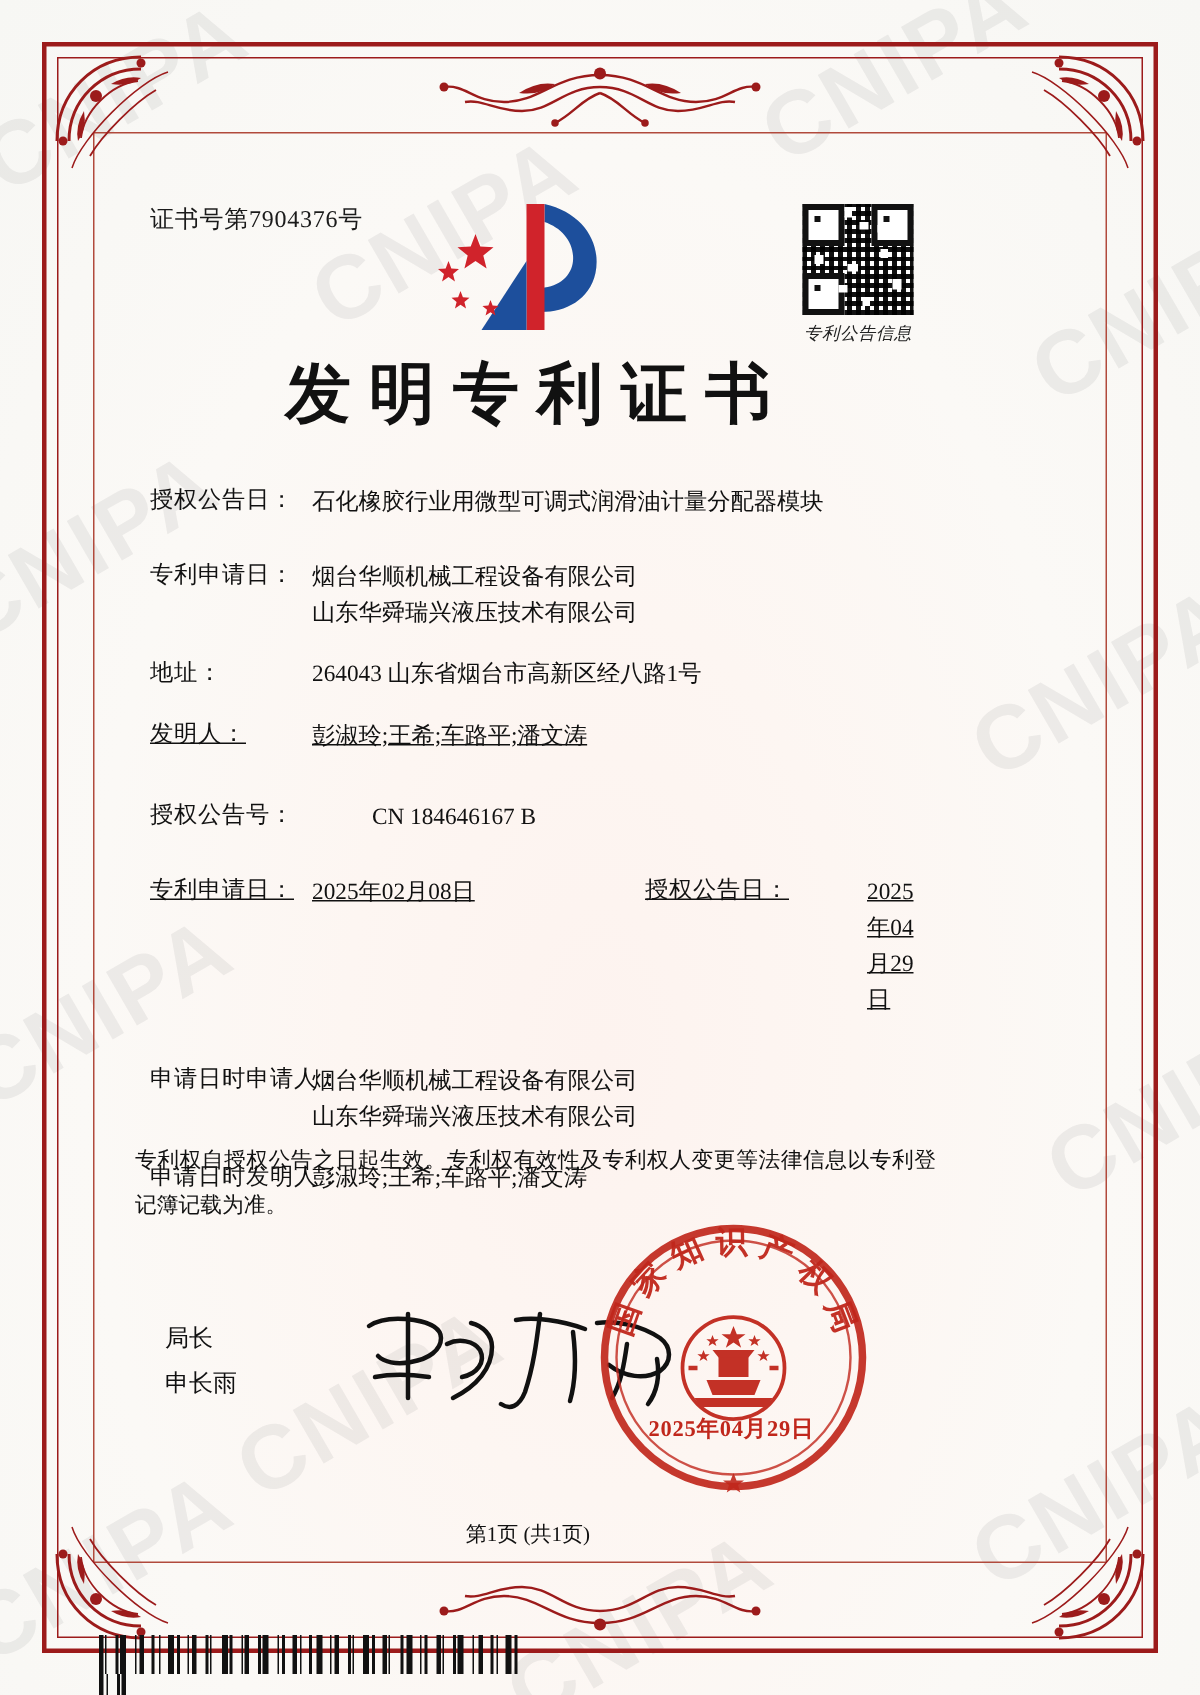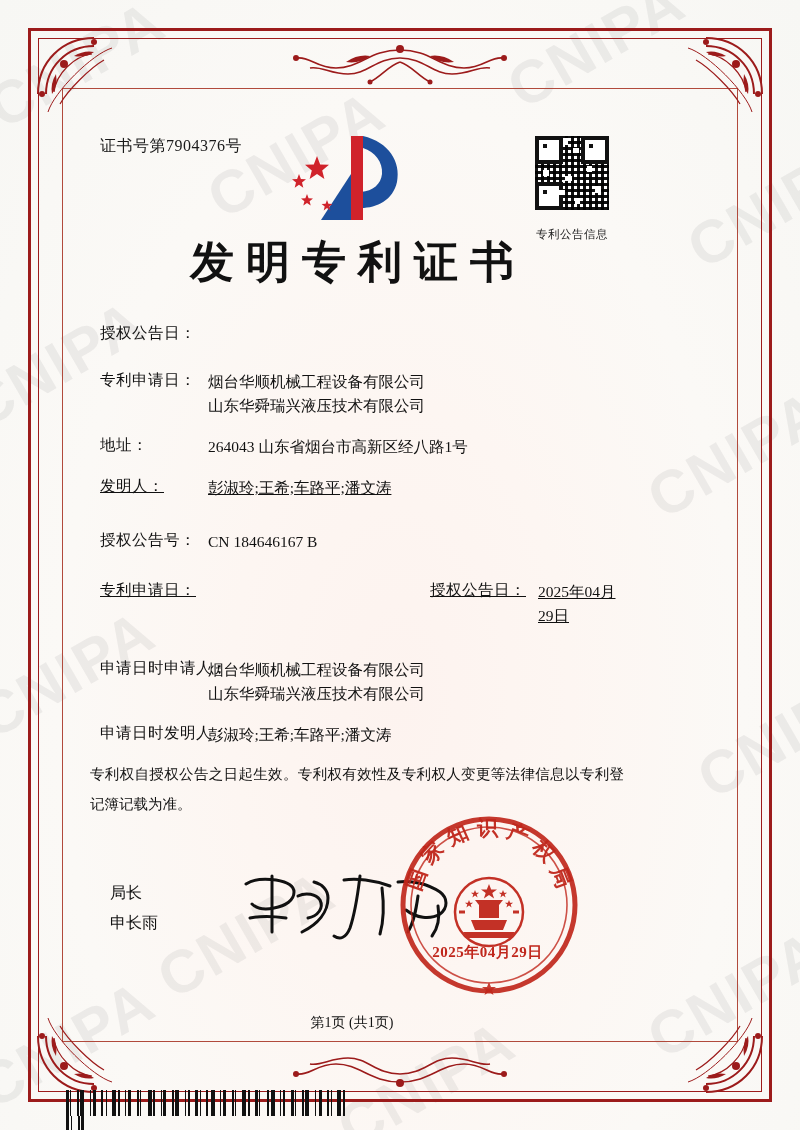--- a/index.html
+++ b/index.html
@@ -140,24 +140,25 @@
     background: #fff;
   }
   .qr .fp::after {
     content: "";
     position: absolute;
     left: 4px; top: 4px;
     width: 4px; height: 4px;
     background: #111;
   }
   .qr-caption {
-    margin-top: 17px;
+    margin-top: 5px;
     font-size: 11.5px;
     color: #222;
     letter-spacing: 0.5px;
+    font-style: italic;
   }
 
   .title {
     position: absolute;
     left: 0; right: 0;
     top: 145px;
     text-align: center;
     font-size: 44px;
     font-weight: bold;
     letter-spacing: 12px;
@@ -194,21 +195,21 @@
     flex: 1;
     line-height: 1.55;
   }
   .val .line2 { display: block; }
 
   .row-two {
     display: flex;
     margin-bottom: 17px;
   }
   .col-a { width: 330px; display: flex; }
-  .col-b { flex: 1; display: flex; }
+  .col-b { flex: 1; display: flex; gap: 40px; }
   .col-b .lbl { width: 108px; flex: 0 0 108px; }
 
   .gap-lg { margin-bottom: 30px; text-decoration: underline; }
   .gap-md { margin-bottom: 26px; }
 
   
   .para {
     position: absolute;
     left: 28px;
     right: 18px;
@@ -454,20 +455,21 @@
       </div>
       <div class="qr-caption">专利公告信息</div>
     </div>
 
     <div class="title">发明专利证书</div>
 
     <div class="fields">
 
       <div class="row gap-md">
         <div class="lbl spread">授权公告日：</div>
+        <div class="val">石化橡胶行业用微型可调式润滑油计量分配器模块</div>
       </div>
 
       <div class="row">
         <div class="lbl spread">专利申请日：</div>
         <div class="val">
           <span class="line2">烟台华顺机械工程设备有限公司</span>
           <span class="line2">山东华舜瑞兴液压技术有限公司</span>
         </div>
       </div>
 
@@ -484,20 +486,21 @@
       <div class="row-two gap-md">
         <div class="col-b">
           <div class="lbl">授权公告号：</div>
           <div class="val">CN 184646167 B</div>
         </div>
       </div>
 
       <div class="row-two gap-lg">
         <div class="col-a">
           <div class="lbl">专利申请日：</div>
+          <div class="val">2025年02月08日</div>
         </div>
         <div class="col-b">
           <div class="lbl">授权公告日：</div>
           <div class="val">2025年04月29日</div>
         </div>
       </div>
 
       <div class="row">
         <div class="lbl">申请日时申请人：</div>
         <div class="val">

